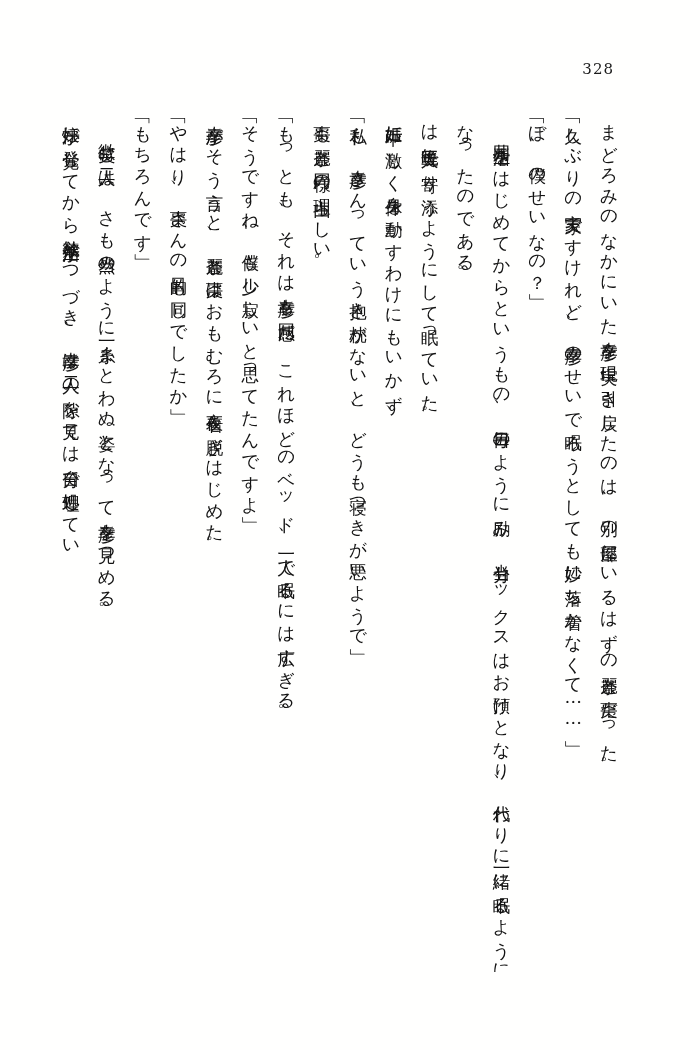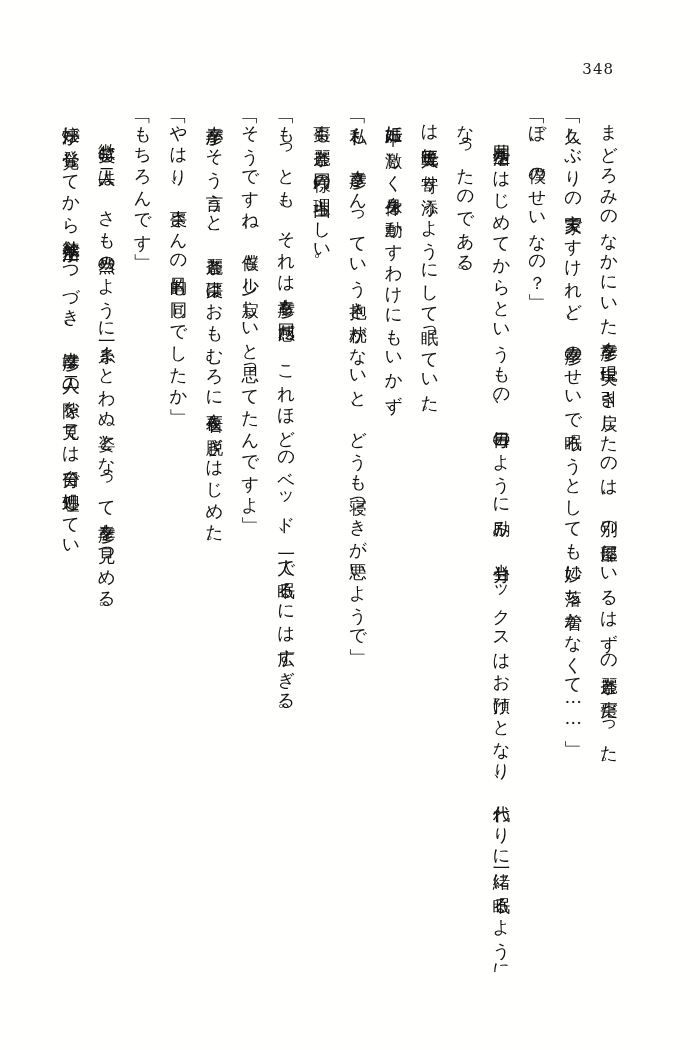--- a/index.html
+++ b/index.html
@@ -58,21 +58,21 @@
   }
   .text-body p.dialogue {
     text-indent: 0;
   }
 </style>
 </head>
 <body>
 
 <div class="page">
 
-  <div class="page-number">348</div>
+  <div class="page-number">328</div>
 
   <div class="text-body">
     <p class="no-indent">まどろみのなかにいた幸彦を現実に引き戻したのは、別の部屋にいるはずの麗奈と棗だった。</p>
     <p class="dialogue">「久しぶりの実家ですけれど、幸彦のせいで眠ろうとしても妙に落ち着かなくて……」</p>
     <p class="dialogue">「ぼ、僕のせいなの？」</p>
     <p>共同生活をはじめてからというもの、毎日のように励み、当分セックスはお預けとなり、代わりに一緒に眠るようになったのである。</p>
     <p class="no-indent">は毎晩三人で寄り添うようにして眠っていた。</p>
     <p class="no-indent">妊娠中に激しく身体を動かすわけにもいかず、</p>
     <p class="dialogue">「私も、幸彦さんっていう抱き枕がないと、どうも寝つきが悪いようで」</p>
     <p class="no-indent">棗も麗奈と同様の理由らしい。</p>

